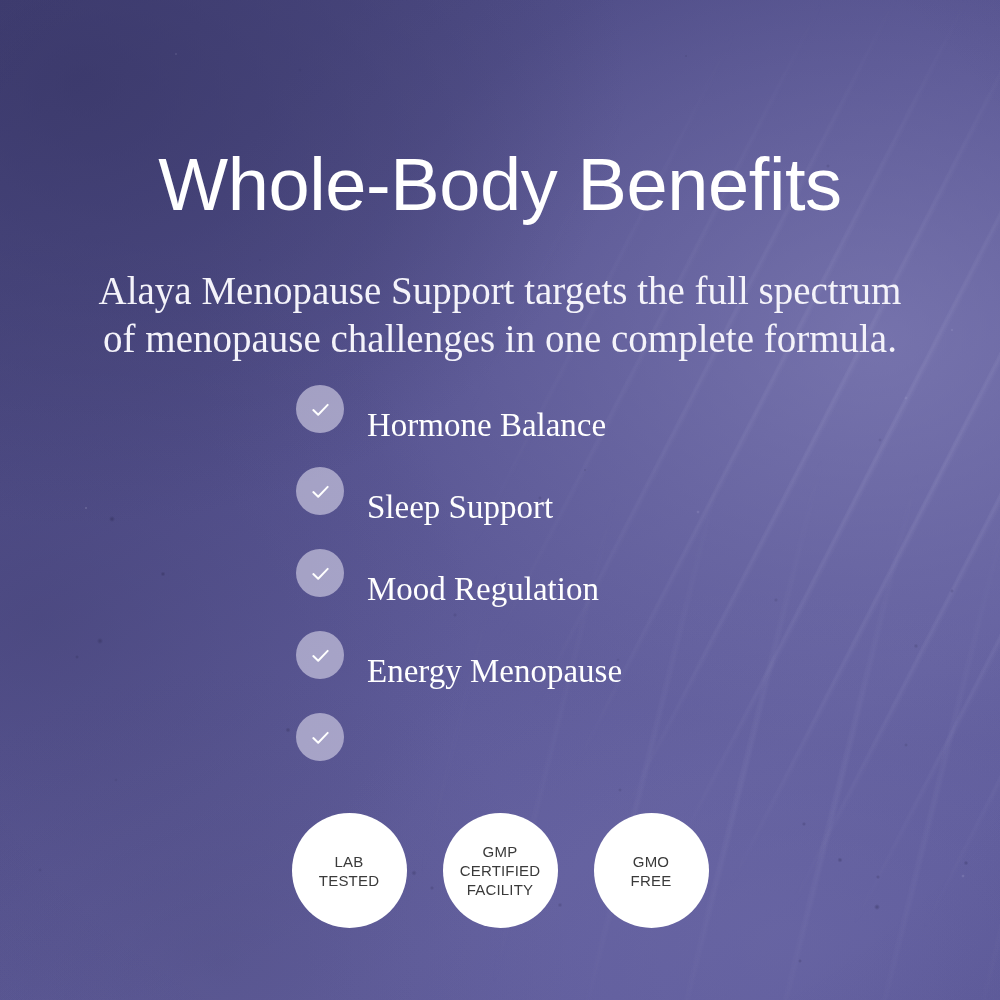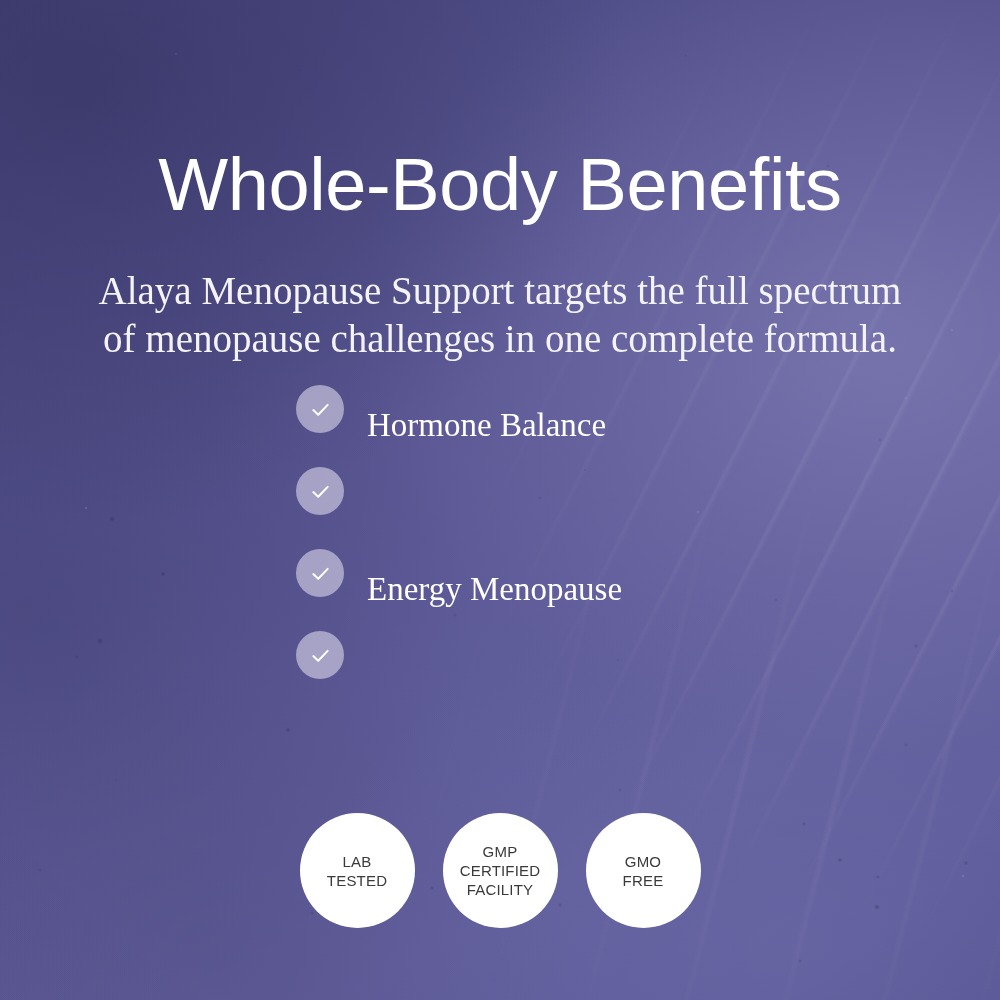--- a/index.html
+++ b/index.html
@@ -227,21 +227,21 @@
     margin-top: 32px;
   }
 
   .badges {
     position: absolute;
     top: 813px;
     left: 0;
     width: 1000px;
     display: flex;
     justify-content: center;
-    gap: 28px;
+    gap: 36px;
   }
 
   .badge {
     width: 115px;
     height: 115px;
     border-radius: 50%;
     background: #ffffff;
     display: flex;
     align-items: center;
     justify-content: center;
@@ -281,27 +281,36 @@
 
       <div class="benefit-row">
         <span class="check-circle">
           <svg viewBox="0 0 24 24" fill="none" stroke="#ffffff" stroke-width="2.1" stroke-linecap="round" stroke-linejoin="round" aria-hidden="true">
             <polyline points="4.5,12.6 9.6,17.4 19.5,7.2"></polyline>
           </svg>
         </span>
         <span class="benefit-label">Hormone Balance</span>
       </div>
 
-
-      <div class="benefit-row">
-        <span class="check-circle">
-          <svg viewBox="0 0 24 24" fill="none" stroke="#ffffff" stroke-width="2.1" stroke-linecap="round" stroke-linejoin="round" aria-hidden="true">
-            <polyline points="4.5,12.6 9.6,17.4 19.5,7.2"></polyline>
-          </svg>
-        </span>
+      <div class="benefit-row">
+        <span class="check-circle">
+          <svg viewBox="0 0 24 24" fill="none" stroke="#ffffff" stroke-width="2.1" stroke-linecap="round" stroke-linejoin="round" aria-hidden="true">
+            <polyline points="4.5,12.6 9.6,17.4 19.5,7.2"></polyline>
+          </svg>
+        </span>
+        <span class="benefit-label">Sleep Support</span>
+      </div>
+
+      <div class="benefit-row">
+        <span class="check-circle">
+          <svg viewBox="0 0 24 24" fill="none" stroke="#ffffff" stroke-width="2.1" stroke-linecap="round" stroke-linejoin="round" aria-hidden="true">
+            <polyline points="4.5,12.6 9.6,17.4 19.5,7.2"></polyline>
+          </svg>
+        </span>
+        <span class="benefit-label">Mood Regulation</span>
       </div>
 
       <div class="benefit-row">
         <span class="check-circle">
           <svg viewBox="0 0 24 24" fill="none" stroke="#ffffff" stroke-width="2.1" stroke-linecap="round" stroke-linejoin="round" aria-hidden="true">
             <polyline points="4.5,12.6 9.6,17.4 19.5,7.2"></polyline>
           </svg>
         </span>
         <span class="benefit-label">Energy Menopause</span>
       </div>

